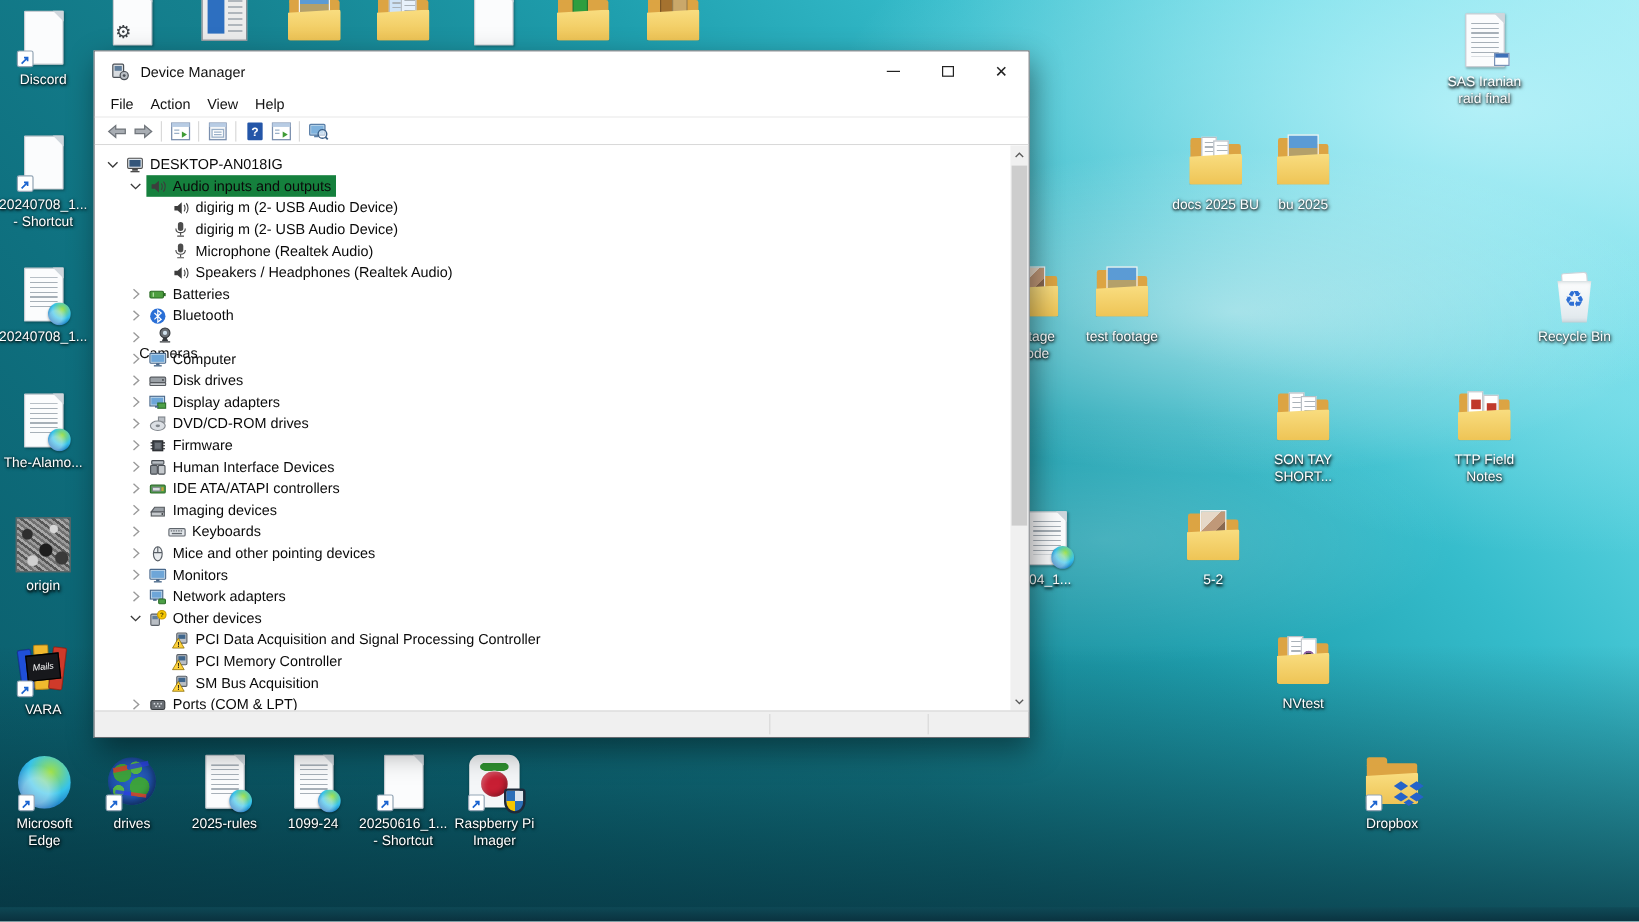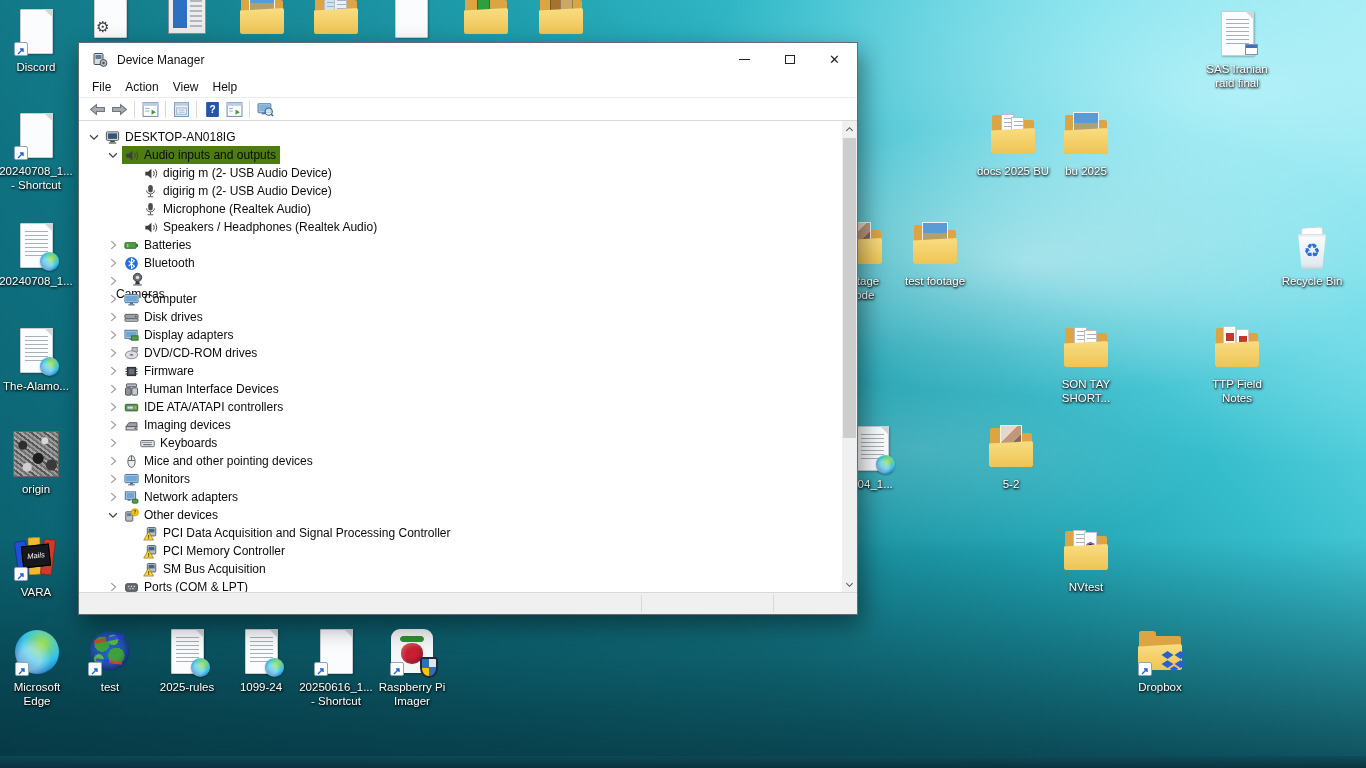--- a/index.html
+++ b/index.html
@@ -145,21 +145,21 @@
   .tb-btn svg { width:17px; height:17px; }
   .tb-sep { width:1px; height:17px; background:#d9d9d9; margin:0 4px; }
 
   #tree-panel { position:relative; height:471px; background:#fff; overflow:hidden; }
   #device-tree { position:absolute; left:7px; top:0; right:15px; bottom:0; overflow:hidden; }
   .tree-row { position:absolute; left:0; height:18px; width:740px; white-space:nowrap; }
   .chev { position:absolute; top:2px; width:14px; height:14px; }
   .chev svg { width:14px; height:14px; }
   .row-main { position:absolute; top:0; height:18px; display:inline-flex; align-items:center;
     padding:0 4px 0 2px; }
-  .row-main.sel { background:#4d7c0f; }
+  .row-main.sel { background:#15803d; }
   .t-icon { width:15px; height:15px; margin-right:5px; flex:none; }
   .t-icon svg { width:15px; height:15px; display:block; }
   .t-label { font-size:12px; color:#0a0a0a; }
 
   #v-scroll { position:absolute; right:0; top:0; width:15px; bottom:0; background:#f0f0f0; }
   .sb-arrow { position:absolute; left:0; width:15px; height:16px; display:flex; align-items:center; justify-content:center; }
   .sb-arrow svg { width:9px; height:9px; }
   #sb-thumb { position:absolute; left:1px; top:17px; width:13px; height:300px; background:#cdcdcd; }
 
   #status-bar { position:relative; height:22px; background:#f0f0f0; border-top:1px solid #d9d9d9; }
@@ -285,21 +285,21 @@
         <div class="lbl">Microsoft
 Edge</div>
       </div>
       <div class="dicon" style="left: 65px; top: 628px;">
         <div class="ic">
           <div class="globe"></div>
           <div class="sc-badge"><svg viewBox="0 0 12 12">
               <path d="M3 9 8 4M5 4h3v3" fill="none" stroke="#1c64d0" stroke-width="1.4"></path>
             </svg></div>
         </div>
-        <div class="lbl">test</div>
+        <div class="lbl">drives</div>
       </div>
       <div class="dicon" style="left: 142px; top: 628px;">
         <div class="ic">
           <div class="pg pg-lines"></div>
           <div class="edge-badge"></div>
         </div>
         <div class="lbl">2025-rules</div>
       </div>
       <div class="dicon" style="left: 216px; top: 628px;">
         <div class="ic">

